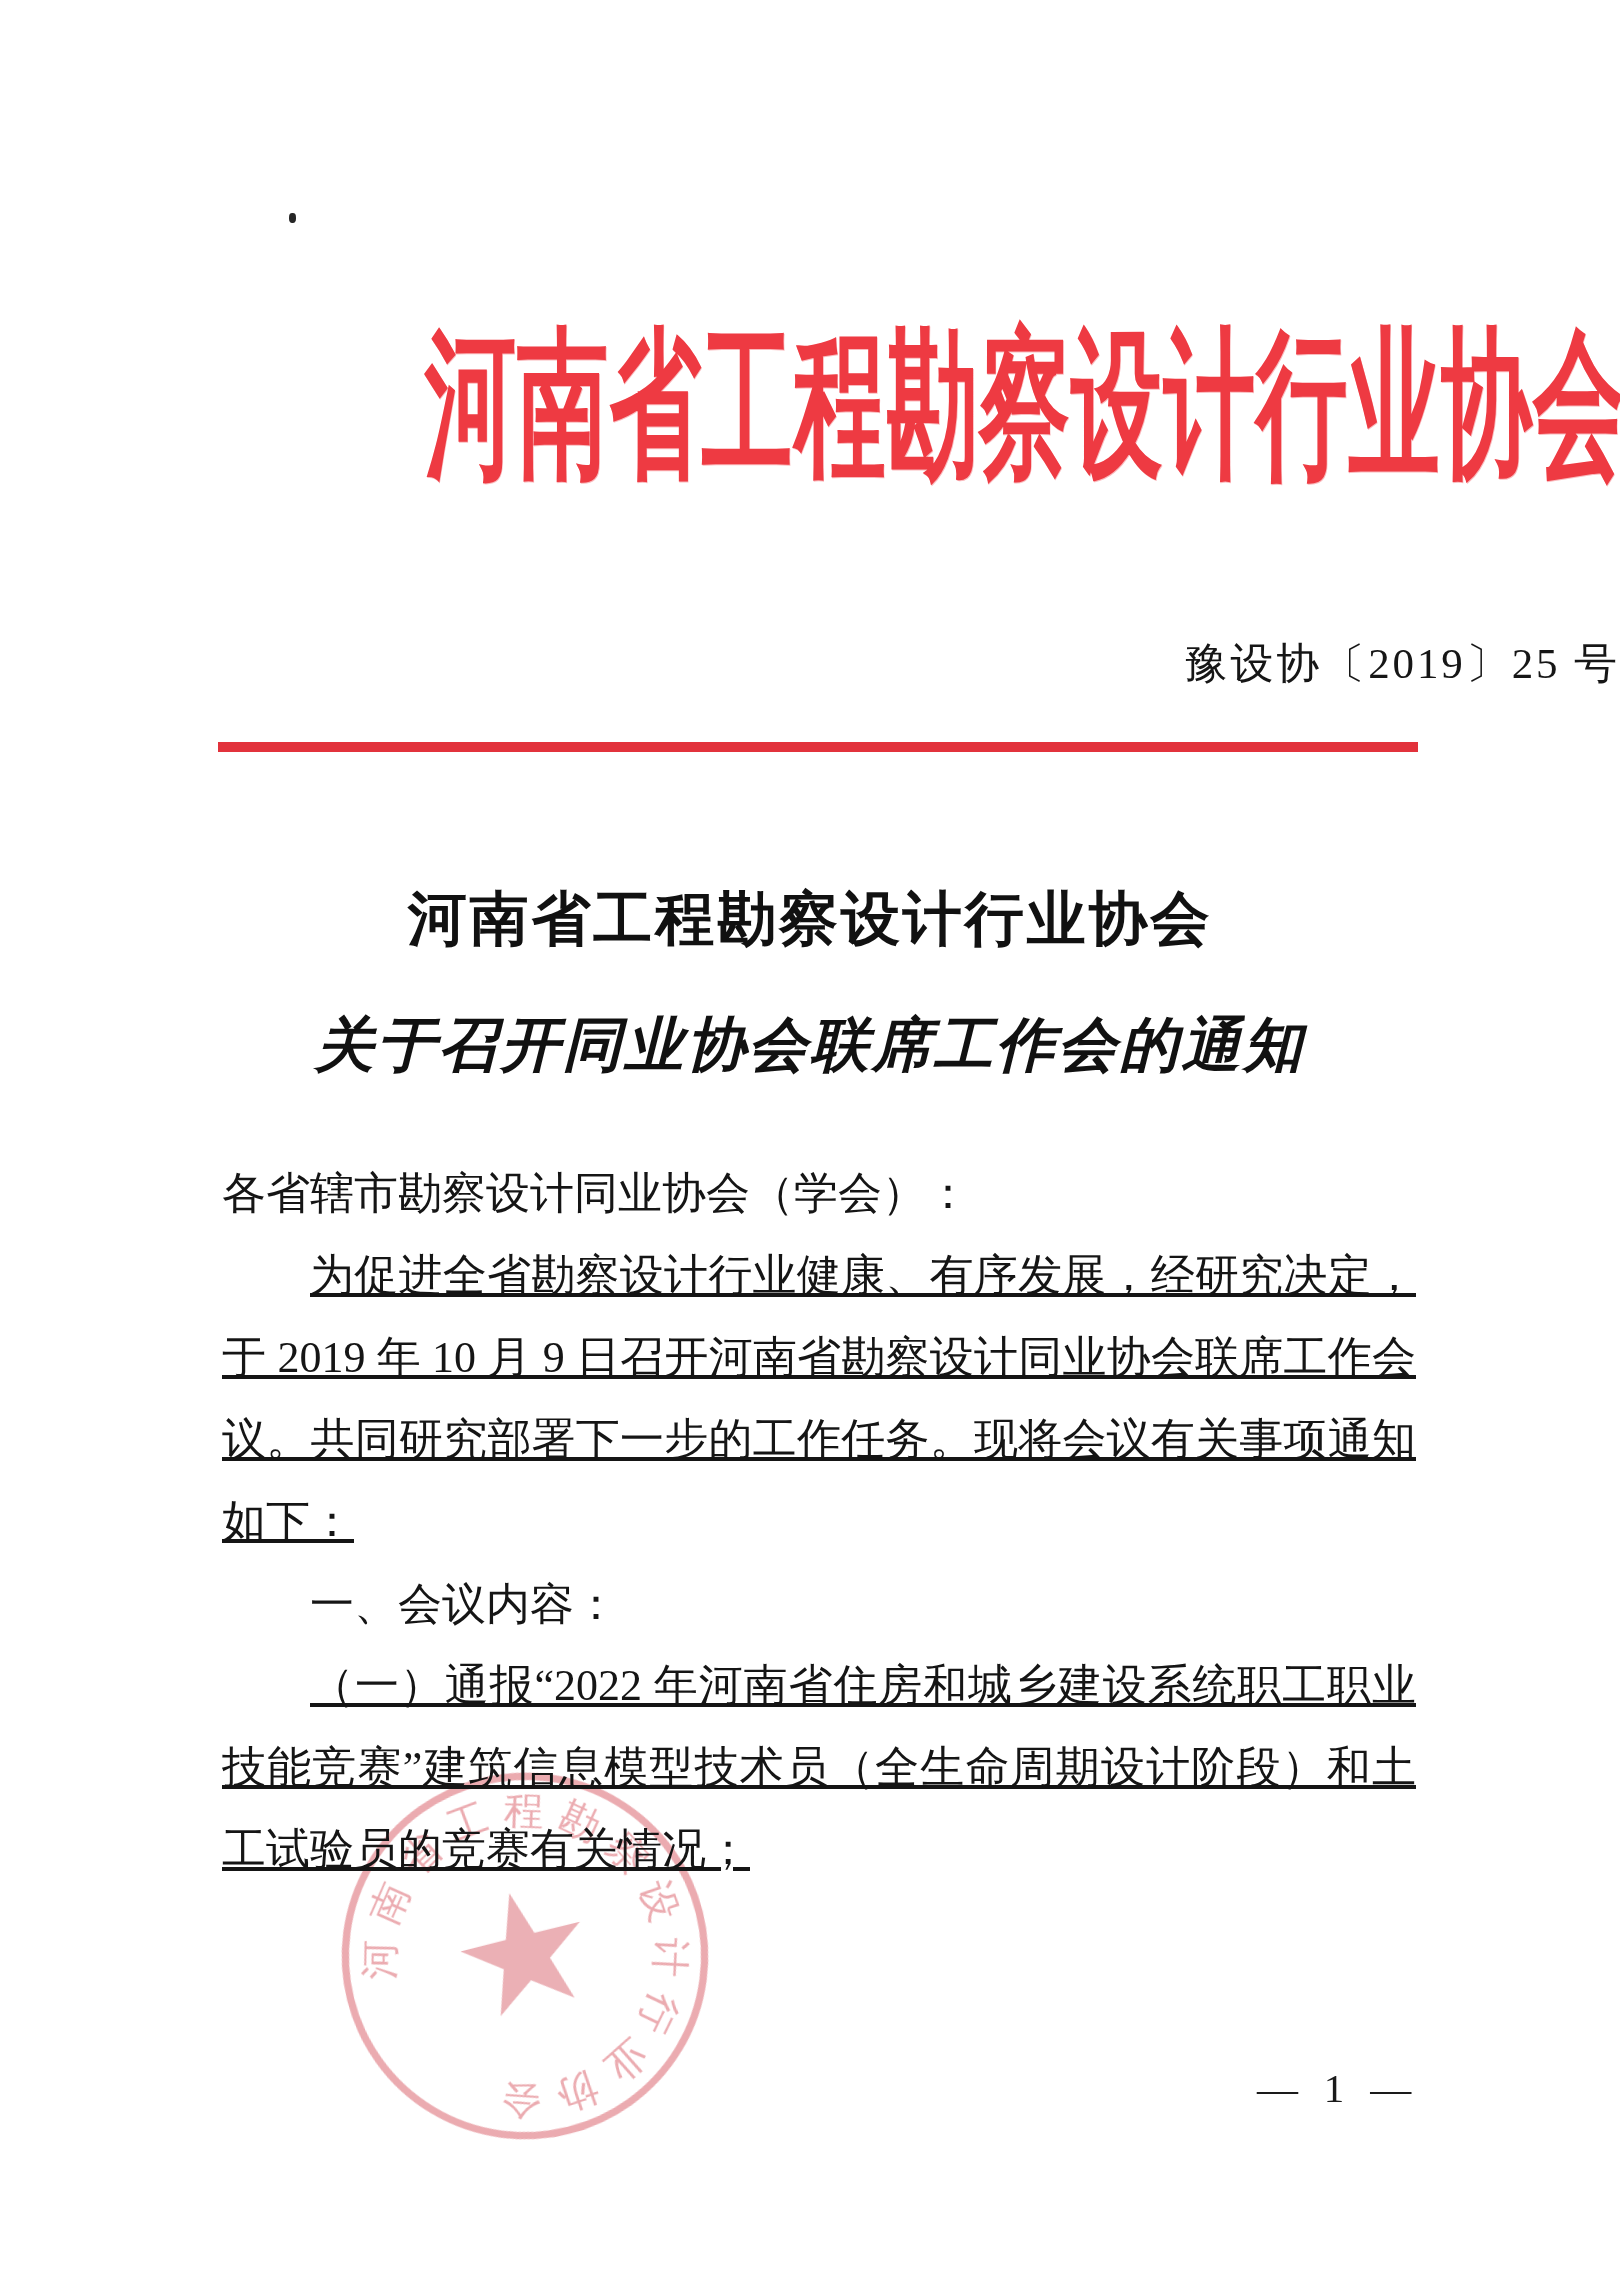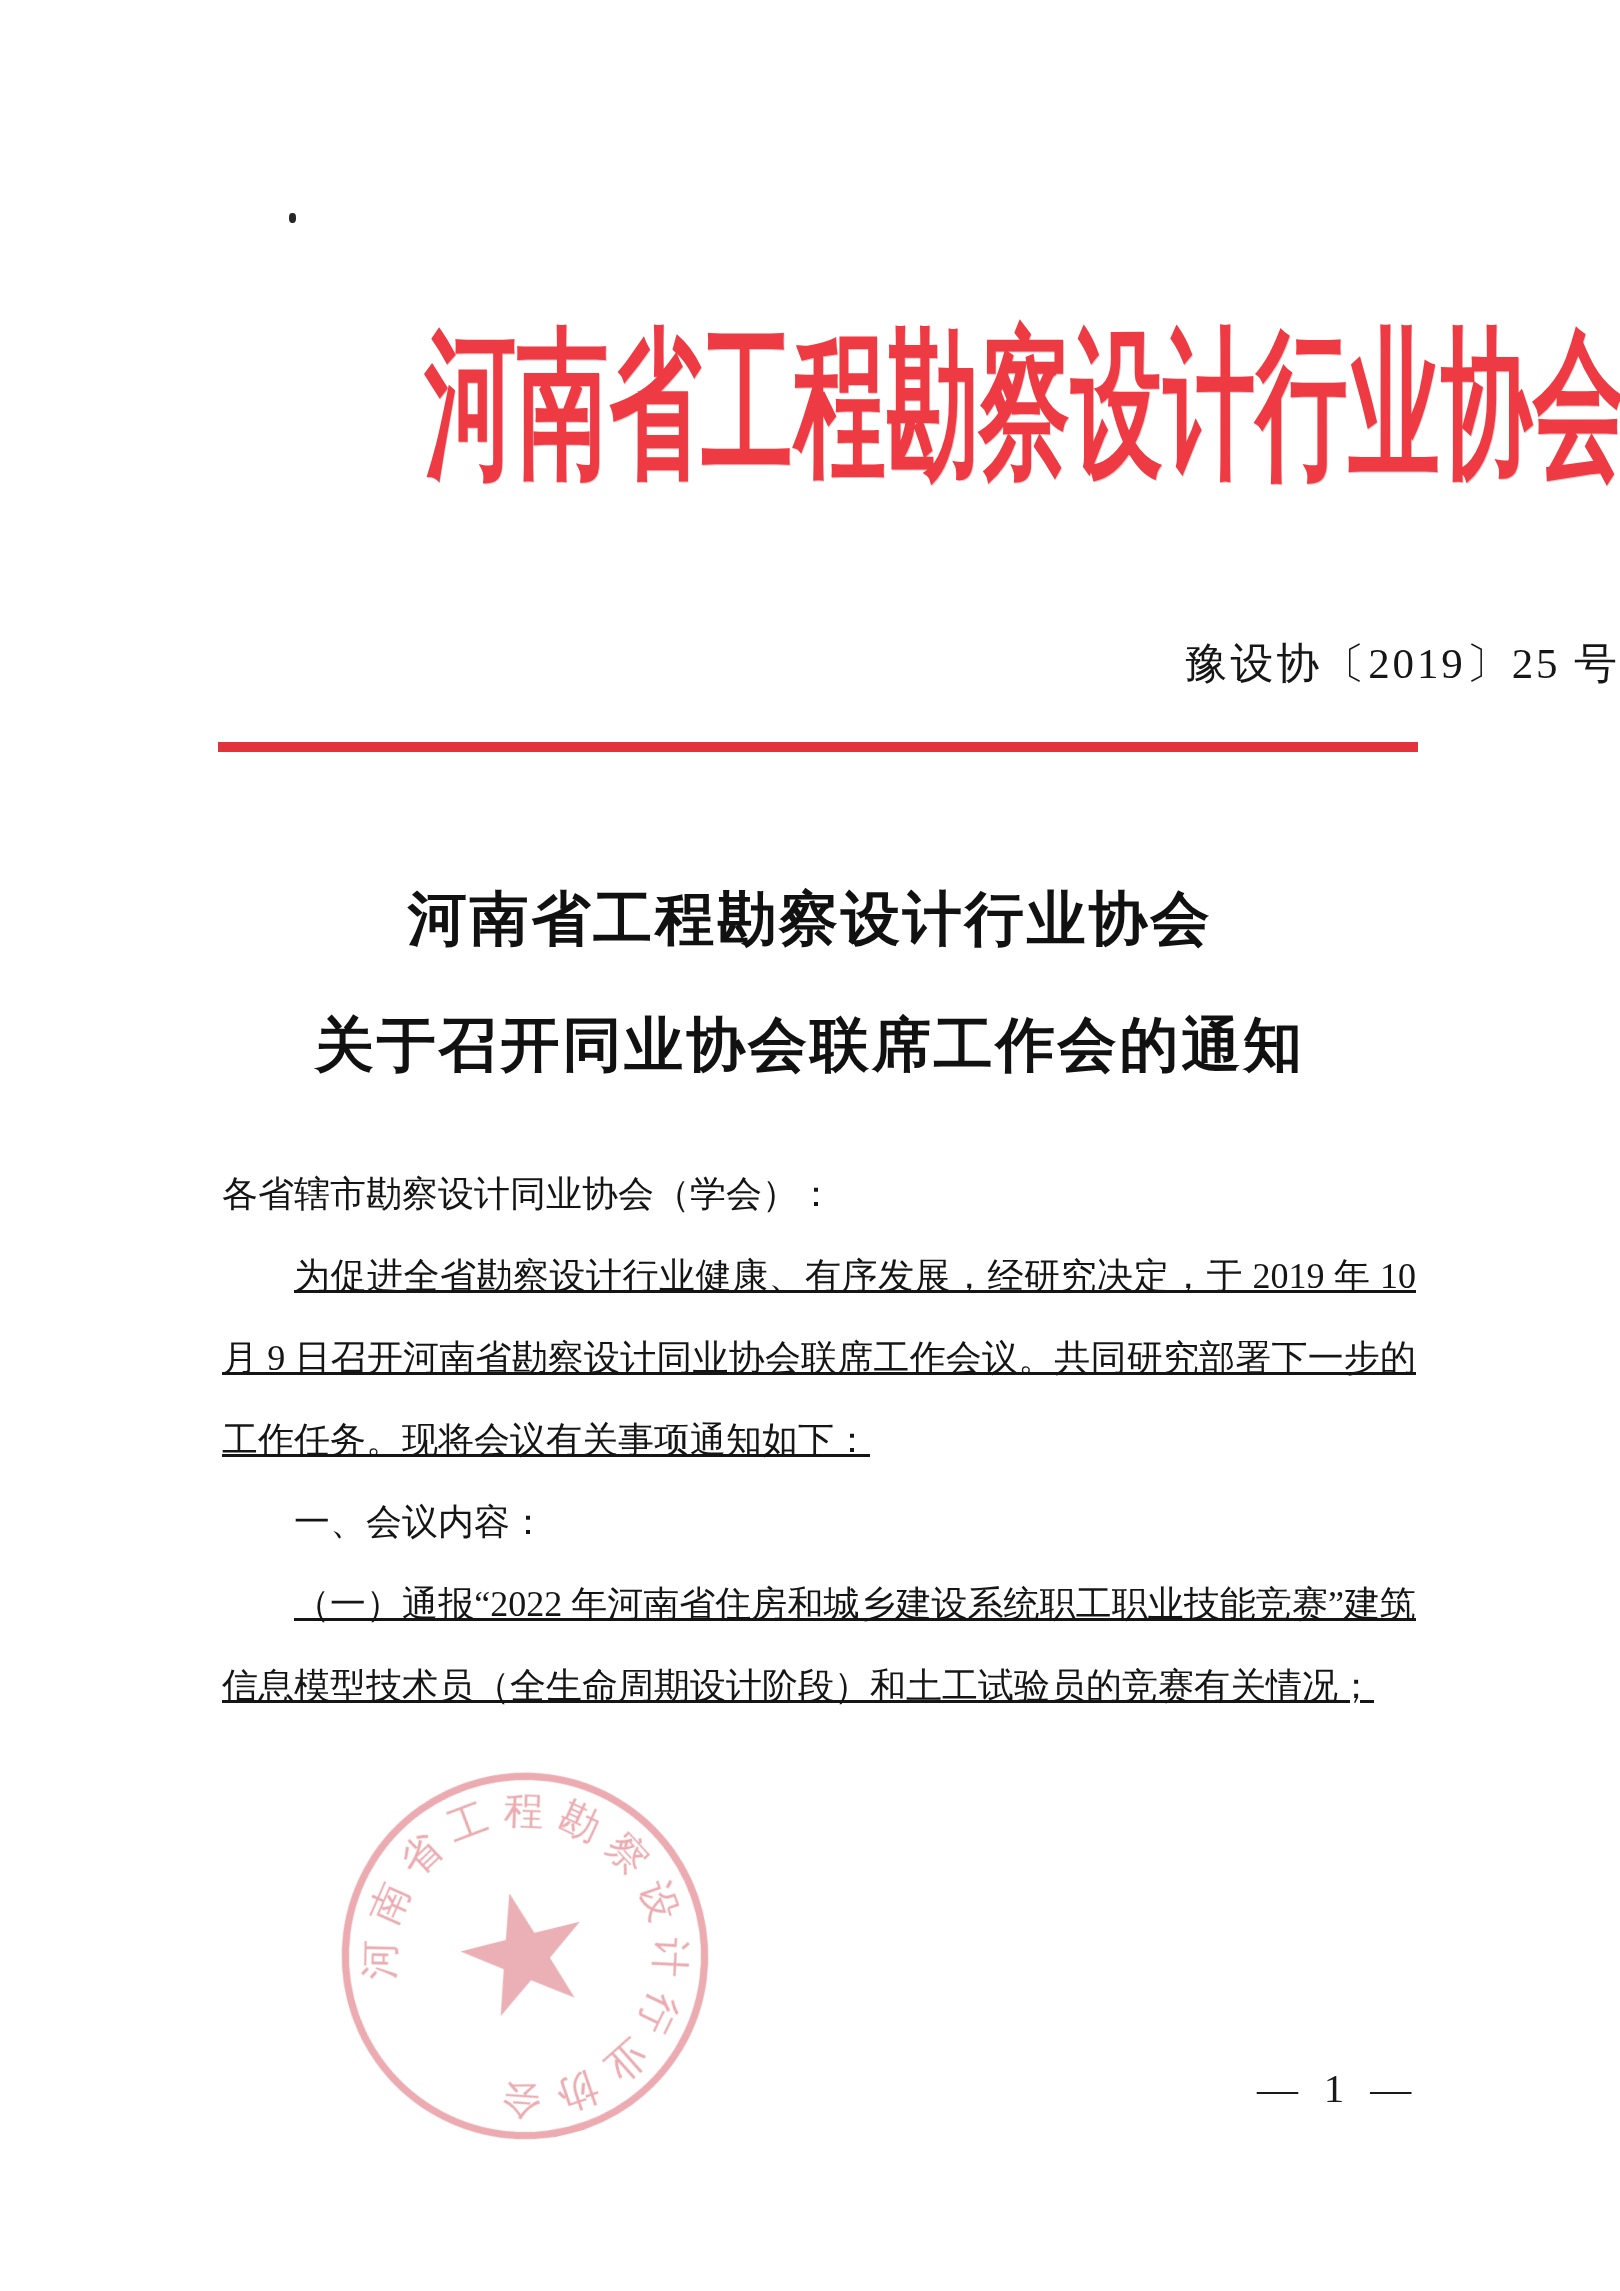--- a/index.html
+++ b/index.html
@@ -69,29 +69,29 @@
     text-align: center;
     font-family: "Liberation Sans", sans-serif;
     font-weight: bold;
     font-size: 59px;
     letter-spacing: 2.9px;
     color: #111;
     z-index: 2;
     white-space: nowrap;
   }
   .doc-title.line1 { top: 880px; }
-  .doc-title.line2 { top: 1006px; }
+  .doc-title.line2 { top: 1006px; font-style: italic; }
 
   
   .body-text {
     position: absolute;
     left: 222px;
     top: 1153px;
     width: 1194px;
-    font-size: 36px;
+    font-size: 44px;
     line-height: 82px;
     text-align: justify;
     text-justify: inter-character;
     word-break: break-all;
     color: #151515;
     z-index: 2;
   }
   .body-text p { margin: 0; }
   .body-text p.indent { text-indent: 2em; text-decoration: underline; }
   .body-text p.heading {

